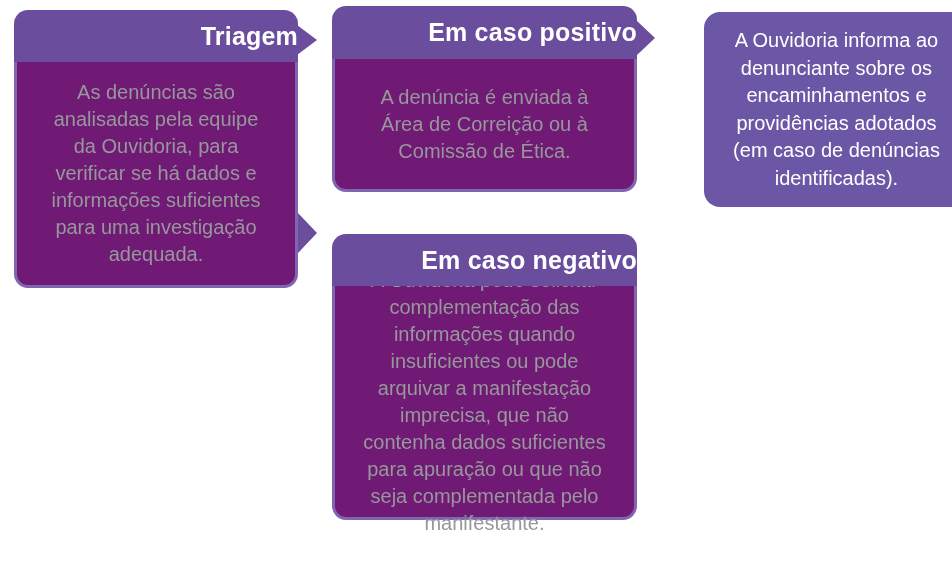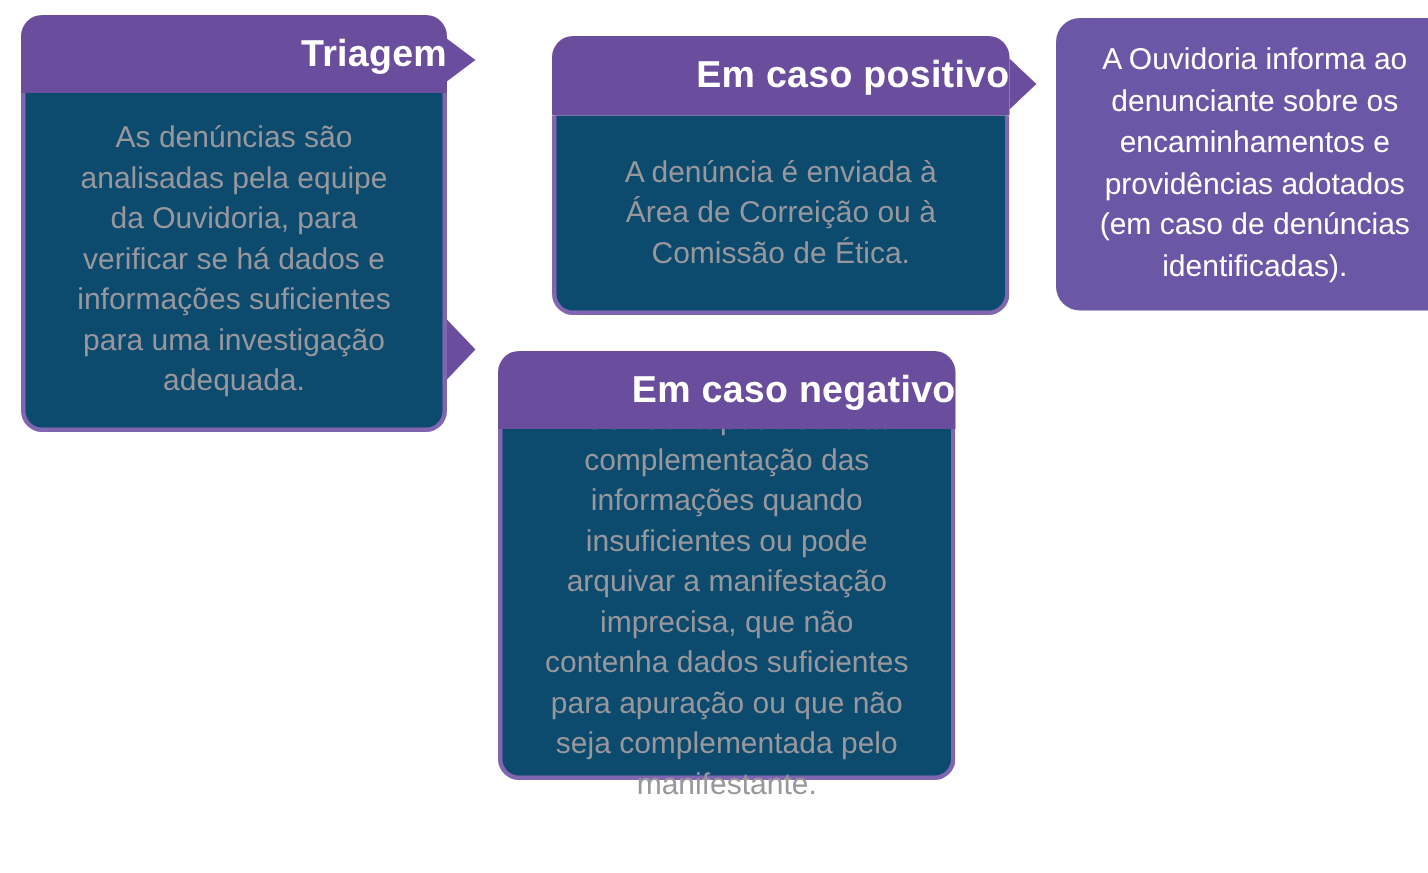--- a/index.html
+++ b/index.html
@@ -20,39 +20,39 @@
     display: flex; align-items: center; justify-content: flex-end;
     color: #ffffff;
     font-weight: bold;
     font-size: 25px;
     letter-spacing: 0.2px;
     position: relative;
     z-index: 2;
   }
   .flowbox .bodybox {
     box-sizing: border-box;
-    background: #0c4a6e;
+    background: #701a75;
     border: 3px solid #8066B0;
     border-top: none;
     border-radius: 0 0 14px 14px;
     display: flex; align-items: center; justify-content: center;
     text-align: center;
     color: #97979C;
     font-size: 20px;
     line-height: 27px;
     white-space: pre-line;
     padding: 0 8px;
   }
 
   
   #box-triagem  { left: 14px;  top: 10px;  width: 284px; }
   #box-triagem .header  { height: 52px; }
   #box-triagem .bodybox { height: 226px; }
 
-  #box-positivo { left: 332px; top: 24px;  width: 305px; margin-left: 36px; }
+  #box-positivo { left: 332px; top: 6px;  width: 305px; }
   #box-positivo .header  { height: 53px; }
   #box-positivo .bodybox { height: 133px; }
 
   #box-negativo { left: 332px; top: 210px; width: 305px; }
   #box-negativo .header  { height: 52px; margin-top: 24px; }
   #box-negativo .bodybox { height: 234px; }
 
   #box-resultado {
     position: absolute;
     left: 704px; top: 12px;

